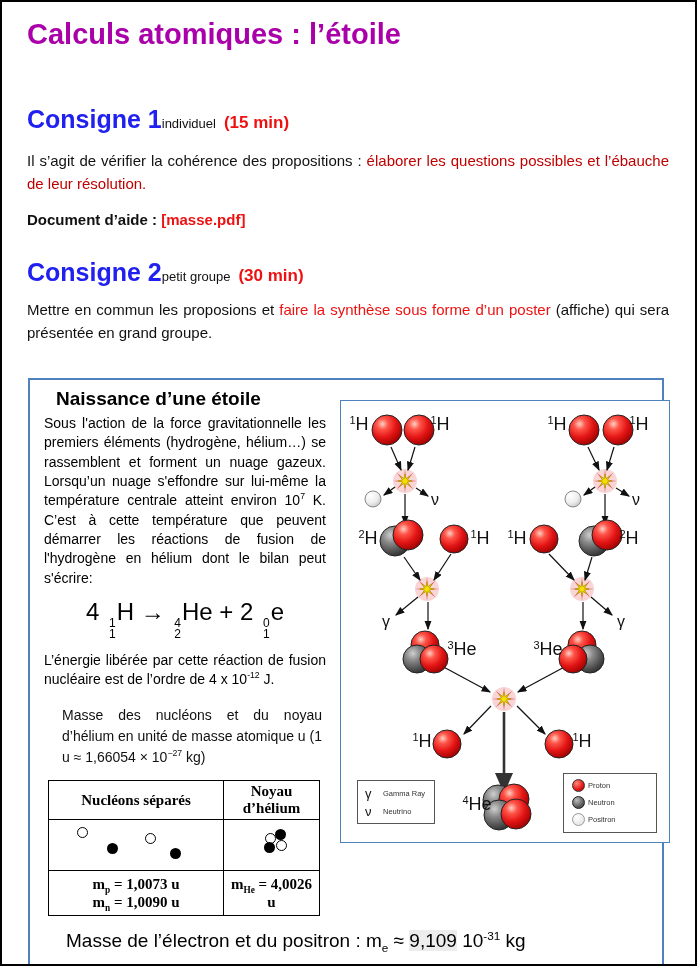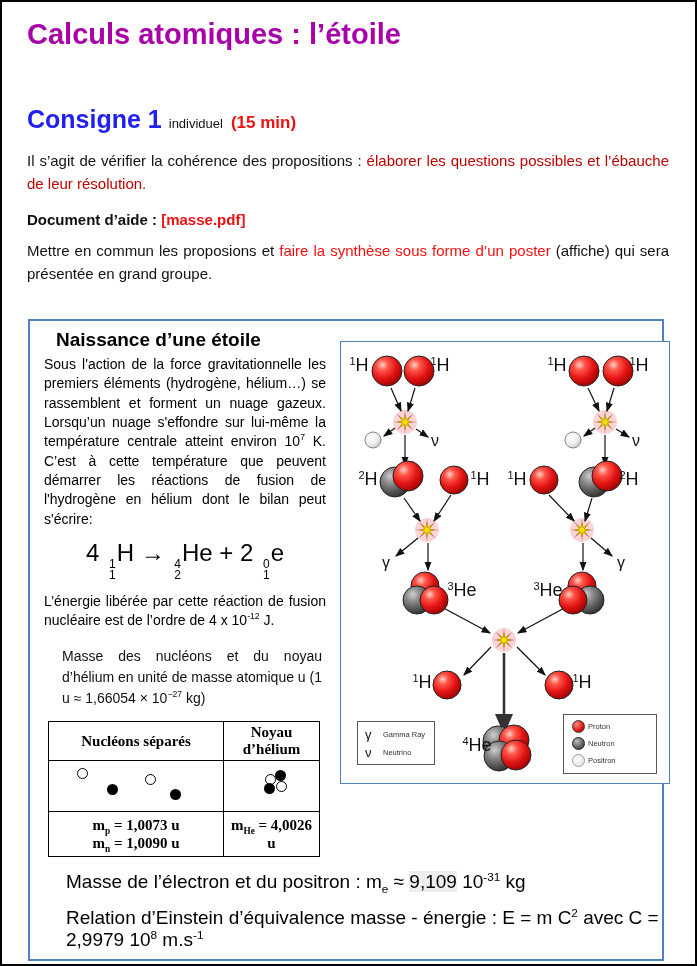--- a/index.html
+++ b/index.html
@@ -4,21 +4,21 @@
 <style>
   html,body{margin:0;padding:0;background:#fff;}
   .page{position:relative;width:693px;height:962px;border:2px solid #000;background:#fff;
         font-family:"Liberation Sans","DejaVu Sans",sans-serif;color:#111;overflow:hidden;}
 
   
   .title{margin:16px 0 0 25px;font-size:29px;font-weight:bold;color:var(--title);}
   .consigne{margin:54px 0 0 25px;display:flex;align-items:baseline;}
   .consigne.second{margin-top:30px;}
   .c-title{font-size:25px;font-weight:bold;color:var(--consigne);}
-  .c-mode{font-size:13px;color:#111;margin-left:7px;text-align:center;}
+  .c-mode{font-size:13px;color:#111;margin-left:0;text-align:center;}
   .c-time{font-size:17px;font-weight:bold;color:var(--red);margin-left:8px;}
   .lead{margin:16px 26px 0 25px;font-size:15px;font-weight:normal;line-height:1.5;text-align:justify;}
   .lead .red{color:var(--red);}
   .lead .darkred{color:var(--darkred);}
   .doc-line{margin:16px 0 0 25px;font-size:15px;font-weight:bold;}
   .doc-line .red{color:var(--red);}
 
   
   .bluebox{margin:34px 0 0 26px;width:636px;min-height:546px;border:2px solid var(--box-border);
            background:#fff;box-sizing:border-box;padding:6px 0 8px 6px;}
@@ -83,20 +83,25 @@
     <span class="c-mode">individuel</span>
     <span class="c-time">(15 min)</span>
   </div>
 
   <p class="lead"><span>Il s’agit de vérifier la cohérence des propositions : </span><span class="darkred">élaborer les questions possibles et l’ébauche de leur résolution.</span></p>
 
   <p class="doc-line">
     <span>Document d’aide : </span><span class="red">[masse.pdf]</span>
   </p>
 
+  <div class="consigne second">
+    <span class="c-title">Consigne 2</span>
+    <span class="c-mode">petit groupe</span>
+    <span class="c-time">(30 min)</span>
+  </div>
 
   <p class="lead" style="margin-top:12px"><span>Mettre en commun les proposions et </span><span class="red">faire la synthèse sous forme d’un poster</span><span> (affiche) qui sera présentée en grand groupe.</span></p>
 
   <div class="bluebox">
     <div class="box-cols">
       <div class="col-left">
         <div class="box-heading">Naissance d’une étoile</div>
         <p class="box-p"><span>Sous l'action de la force gravitationnelle les premiers éléments (hydrogène, hélium…) se rassemblent et forment un nuage gazeux. Lorsqu’un nuage s'effondre sur lui-même la température centrale atteint environ 10</span><sup>7</sup><span> K. C’est à cette température que peuvent démarrer les réactions de fusion de l'hydrogène en hélium dont le bilan peut s'écrire:</span></p>
         <div class="equation"><span>4 </span><span class="stk">
               <span>1</span>

